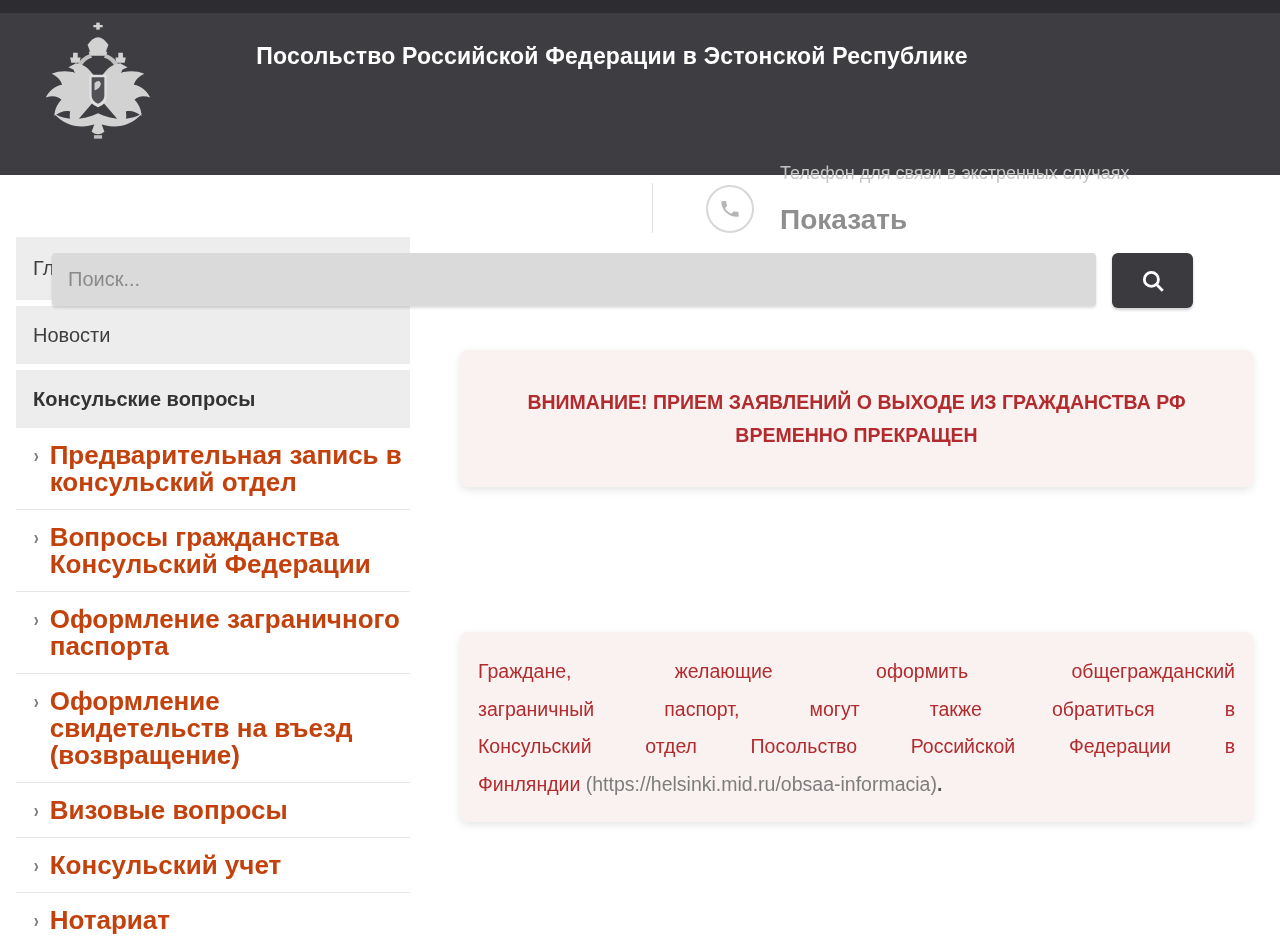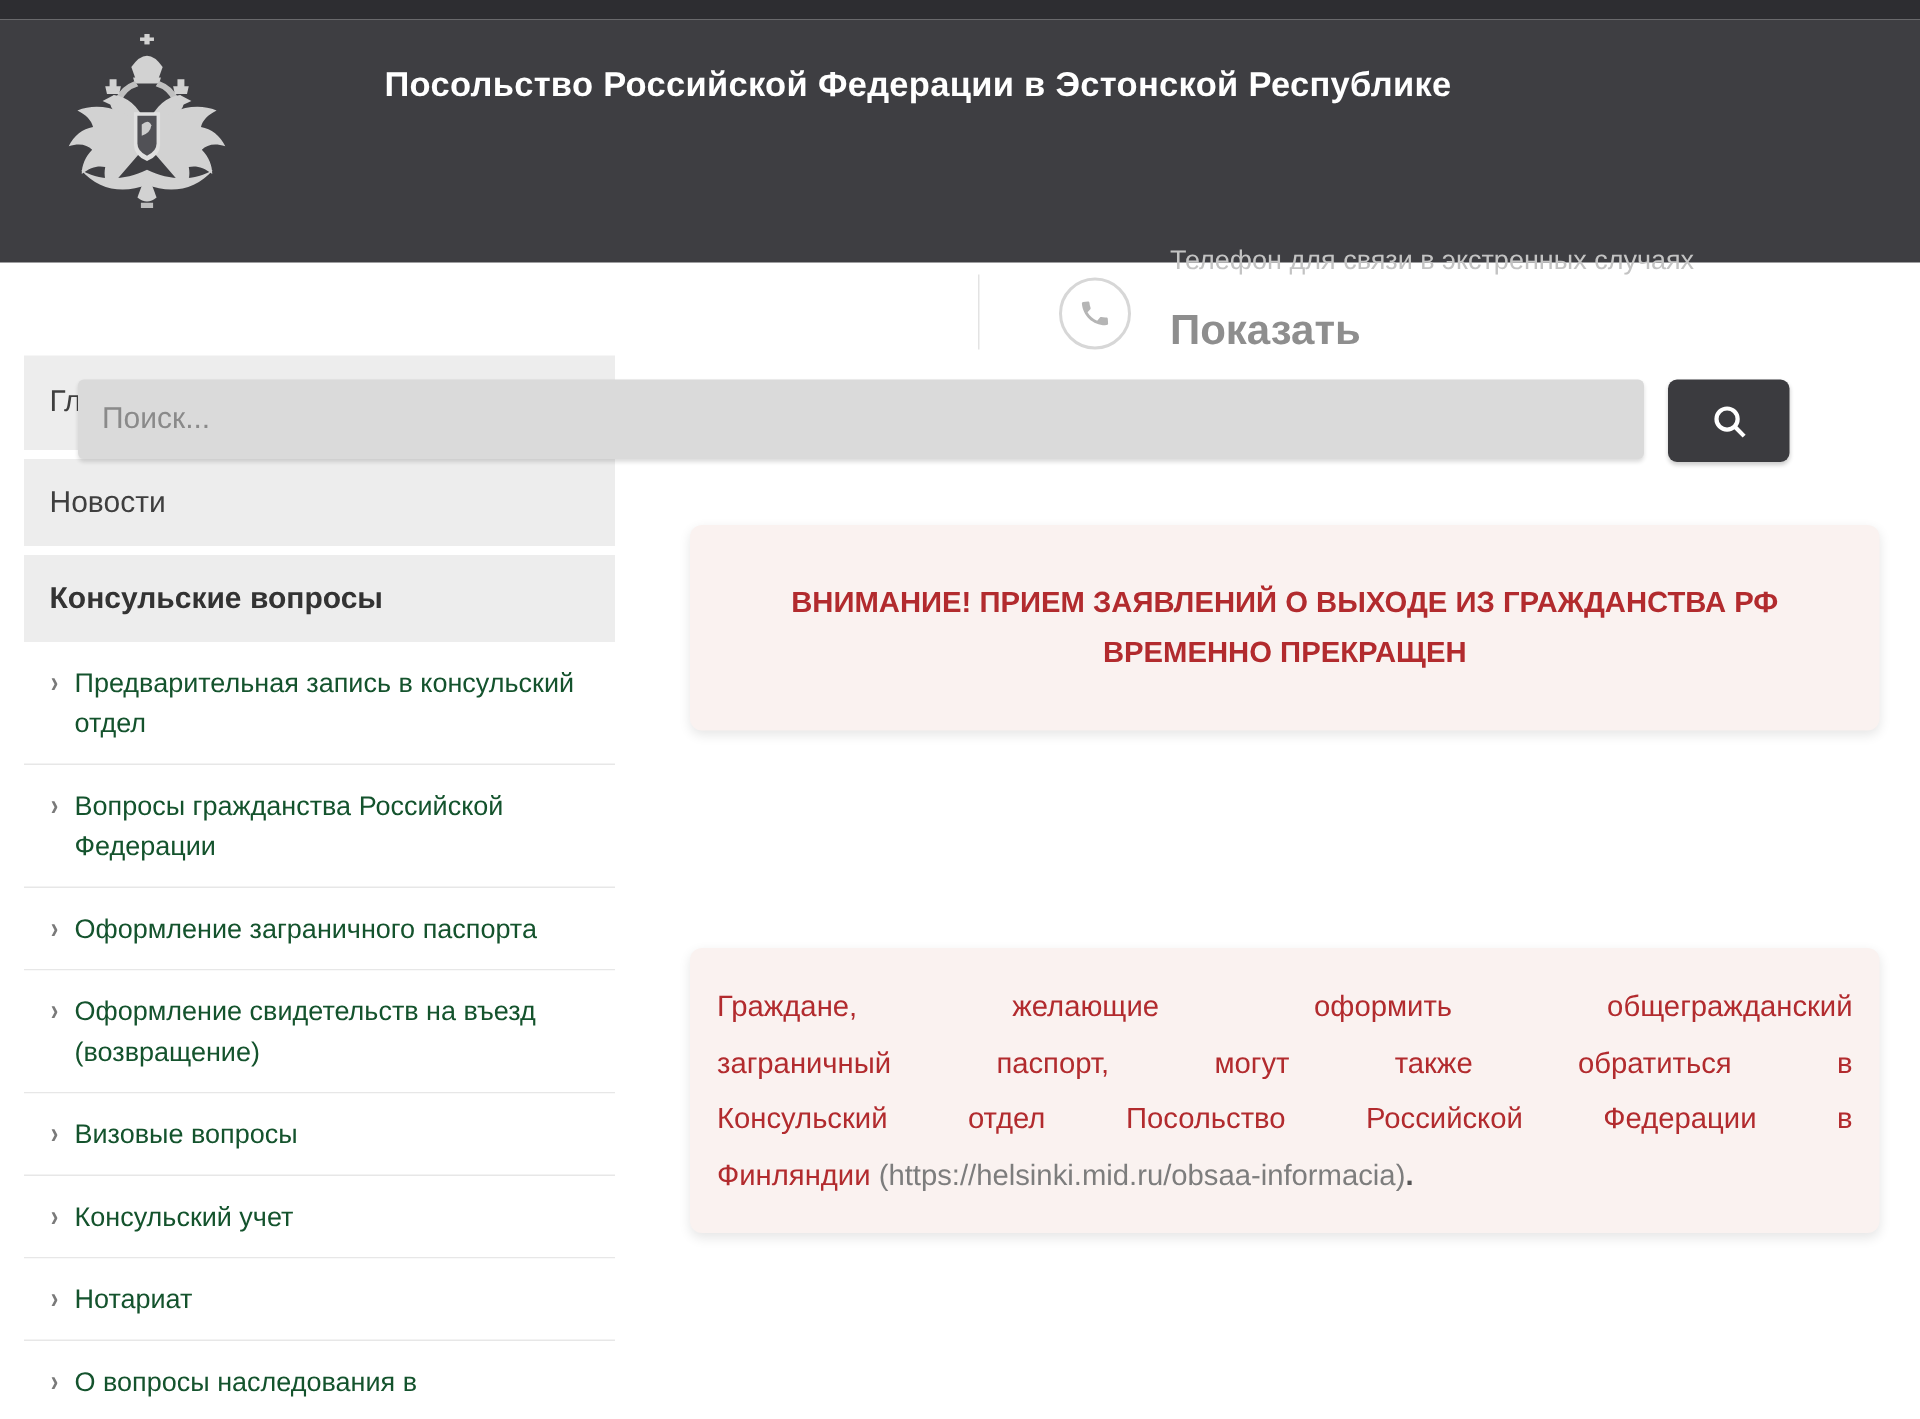--- a/index.html
+++ b/index.html
@@ -38,21 +38,21 @@
   .menu-item { background:#ededed; display:flex; align-items:center; padding:0 17px;
     font-size:20px; color:#3f3f3f; cursor:pointer; }
   .menu-item.first { height:63px; margin-bottom:6px; }
   .menu-item.mid { height:58px; margin-bottom:6px; }
   .menu-item.active { height:58px; font-weight:bold; color:#333; }
   .submenu { list-style:none; }
   .submenu li { display:flex; align-items:flex-start; padding:14px 8px 13px 17px;
     border-bottom:1px solid #e7e7e7; cursor:pointer; background:#fff; }
   .submenu .chev { color:#7a7a7a; font-size:20px; line-height:27px; margin-right:10px; flex:0 0 auto;
     font-weight:bold; transform:scale(.75,1); }
-  .submenu .sub-label { font-size:18px; line-height:27px; color:#14532d; }
+  .submenu .sub-label { font-size:26px; line-height:27px; color:#c2410c;font-weight:bold; }
 
   
   .alert { position:absolute; left:460px; width:793px; background:#faf2f0;
     border-radius:8px; box-shadow:0 3px 8px rgba(0,0,0,.10); color:#b22b2e; }
   .alert-1 { top:350px; height:137px; display:flex; flex-direction:column; justify-content:center;
     text-align:center; font-weight:bold; font-size:19.5px; line-height:33px; padding:0 30px; }
   .alert-2 { top:632px; height:190px; padding:21px 18px; font-size:19.5px; line-height:37.5px; }
   .just-line { display:block; text-align:justify; text-align-last:justify; }
   .last-line { display:block; }
   .link-gray { color:#7d7d7d; }
@@ -127,21 +127,21 @@
     <div class="menu-item active">
       <span>Консульские вопросы</span>
     </div>
     <ul class="submenu">
       <li>
         <span class="chev">›</span>
         <span class="sub-label">Предварительная запись в консульский отдел</span>
       </li>
       <li>
         <span class="chev">›</span>
-        <span class="sub-label">Вопросы гражданства Российской Федерации</span>
+        <span class="sub-label">Вопросы гражданства Консульский Федерации</span>
       </li>
       <li>
         <span class="chev">›</span>
         <span class="sub-label">Оформление заграничного паспорта</span>
       </li>
       <li>
         <span class="chev">›</span>
         <span class="sub-label">Оформление свидетельств на въезд (возвращение)</span>
       </li>
       <li>

